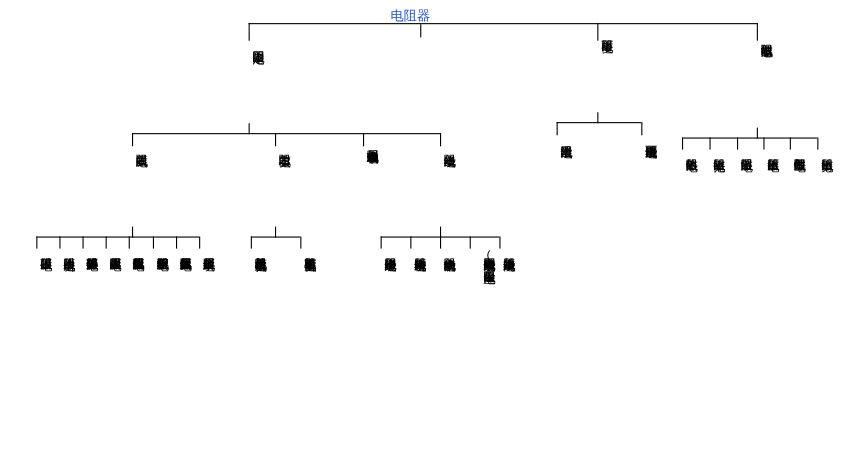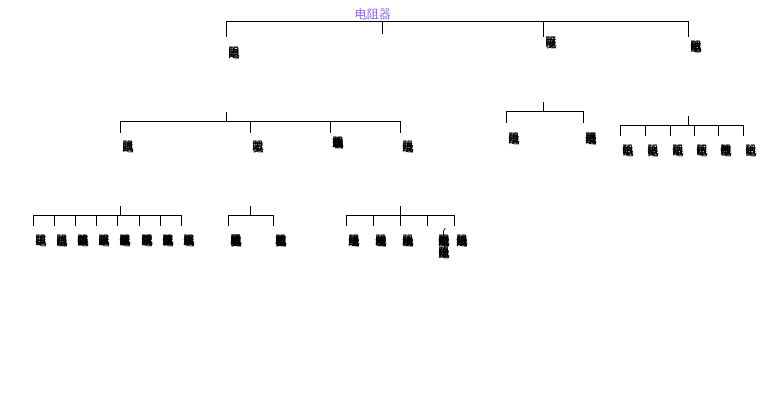--- a/index.html
+++ b/index.html
@@ -27,21 +27,21 @@
     letter-spacing: 0px;
     color: #000;
     white-space: nowrap;
     text-align: left;
   }
   .vlabel.w2 { width: 24px; }
   .vlabel.w3 { width: 36px; }
   .hlabel {
     position: absolute;
     font-size: 12px;
-    color: #8b5cf6;
+    color: #1d4ed8;
     white-space: nowrap;
   }
   .vline {
     position: absolute;
     width: 1px;
     background: #000;
   }
   .hline {
     position: absolute;
     height: 1px;

